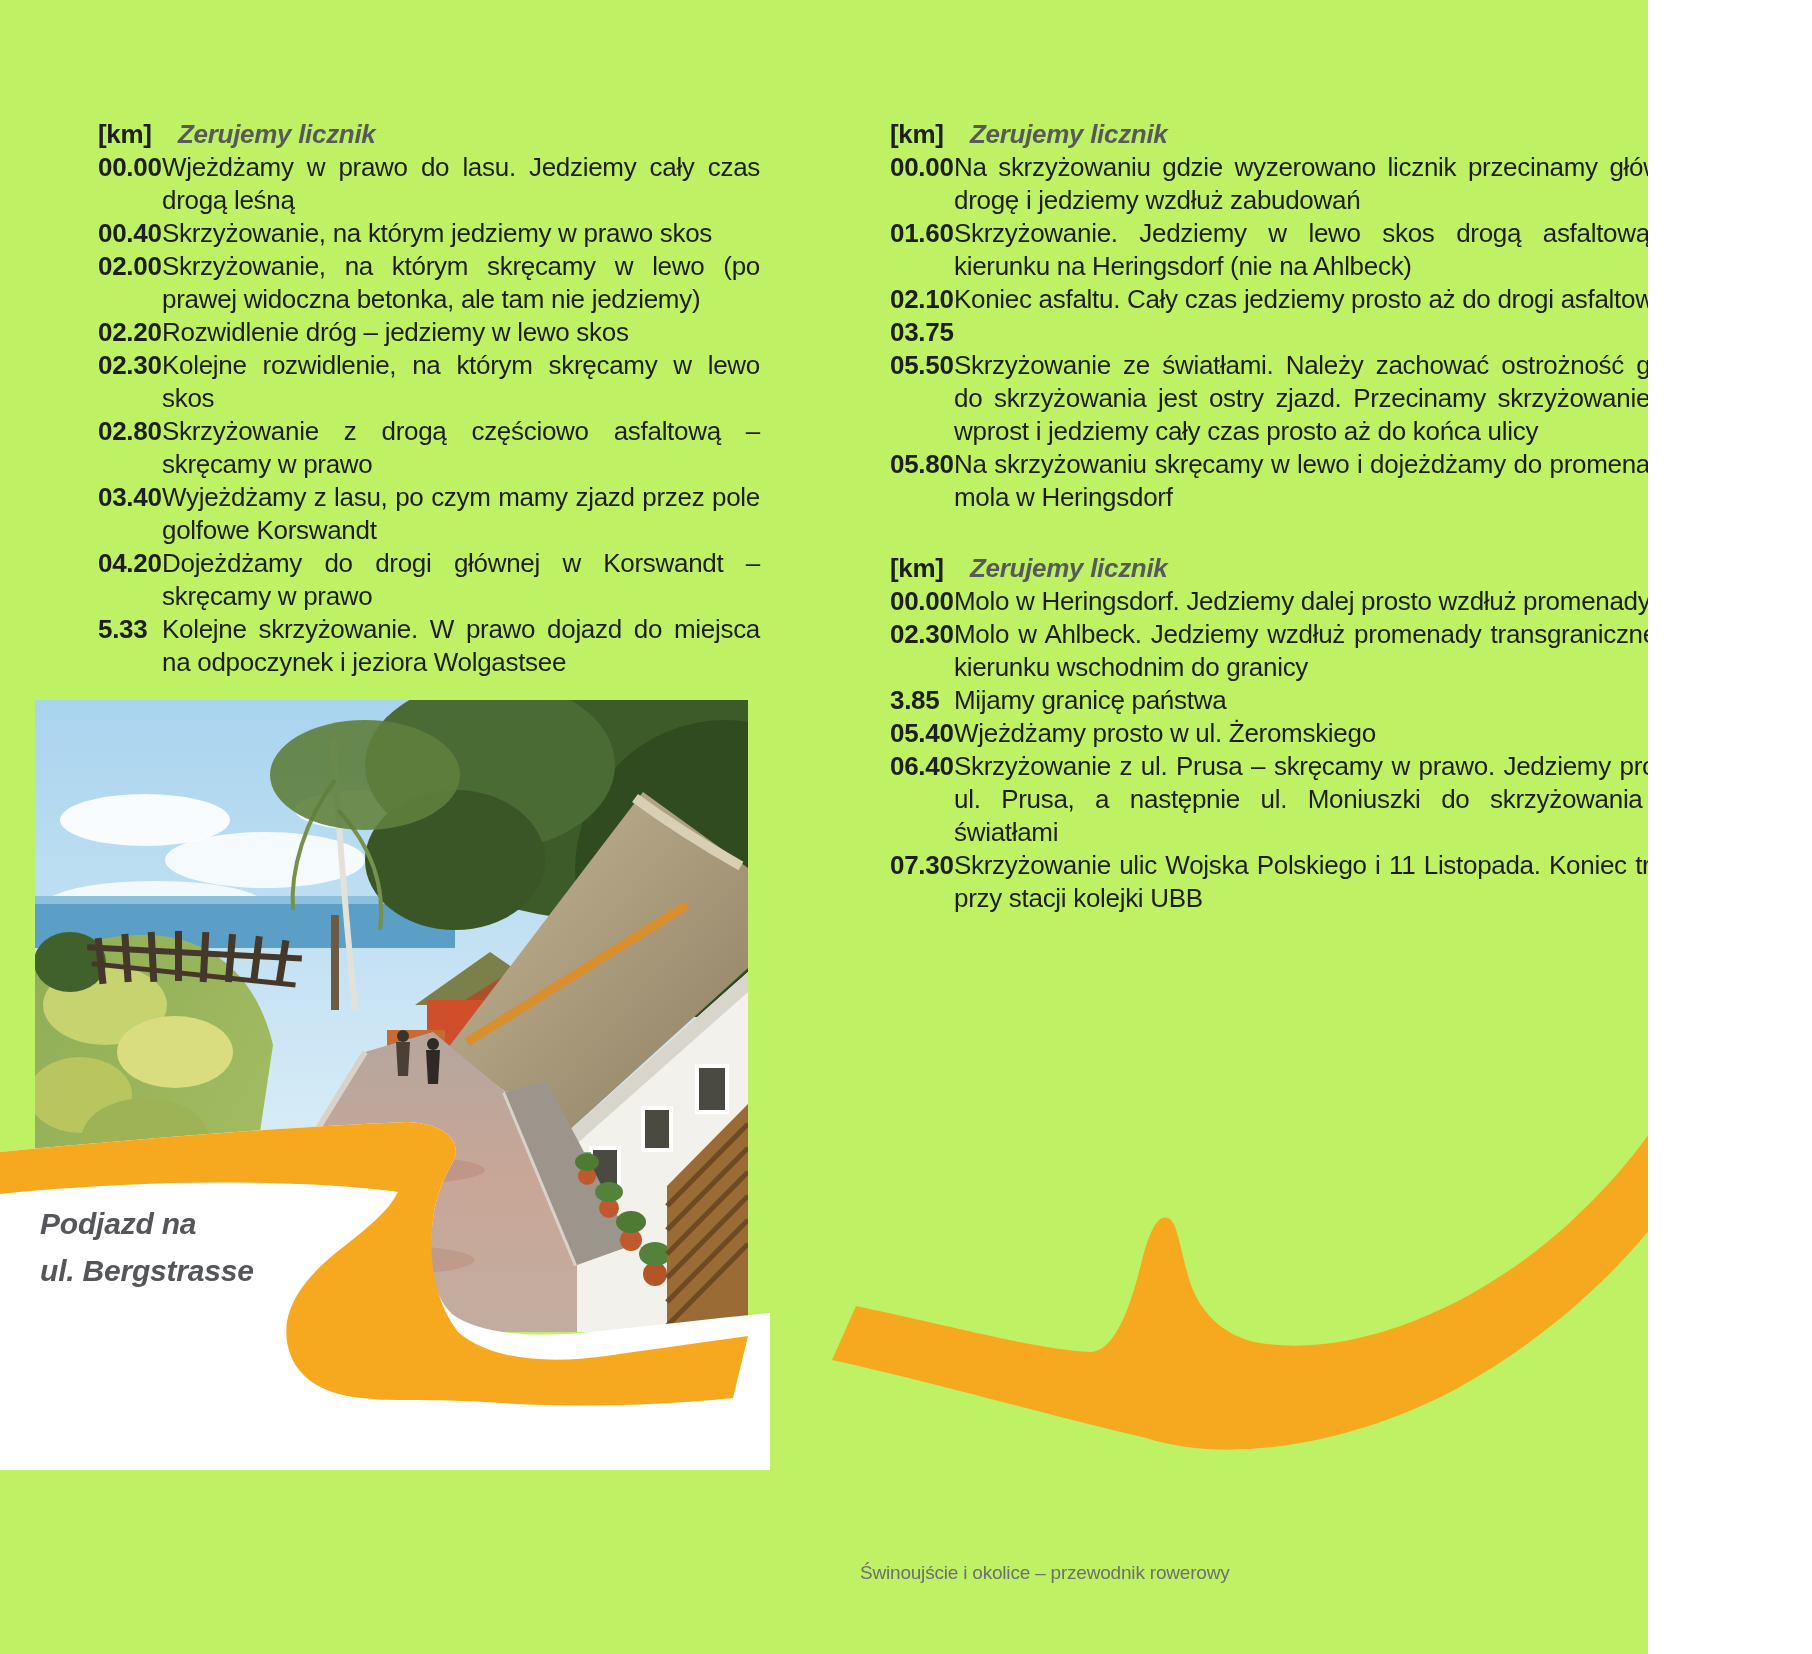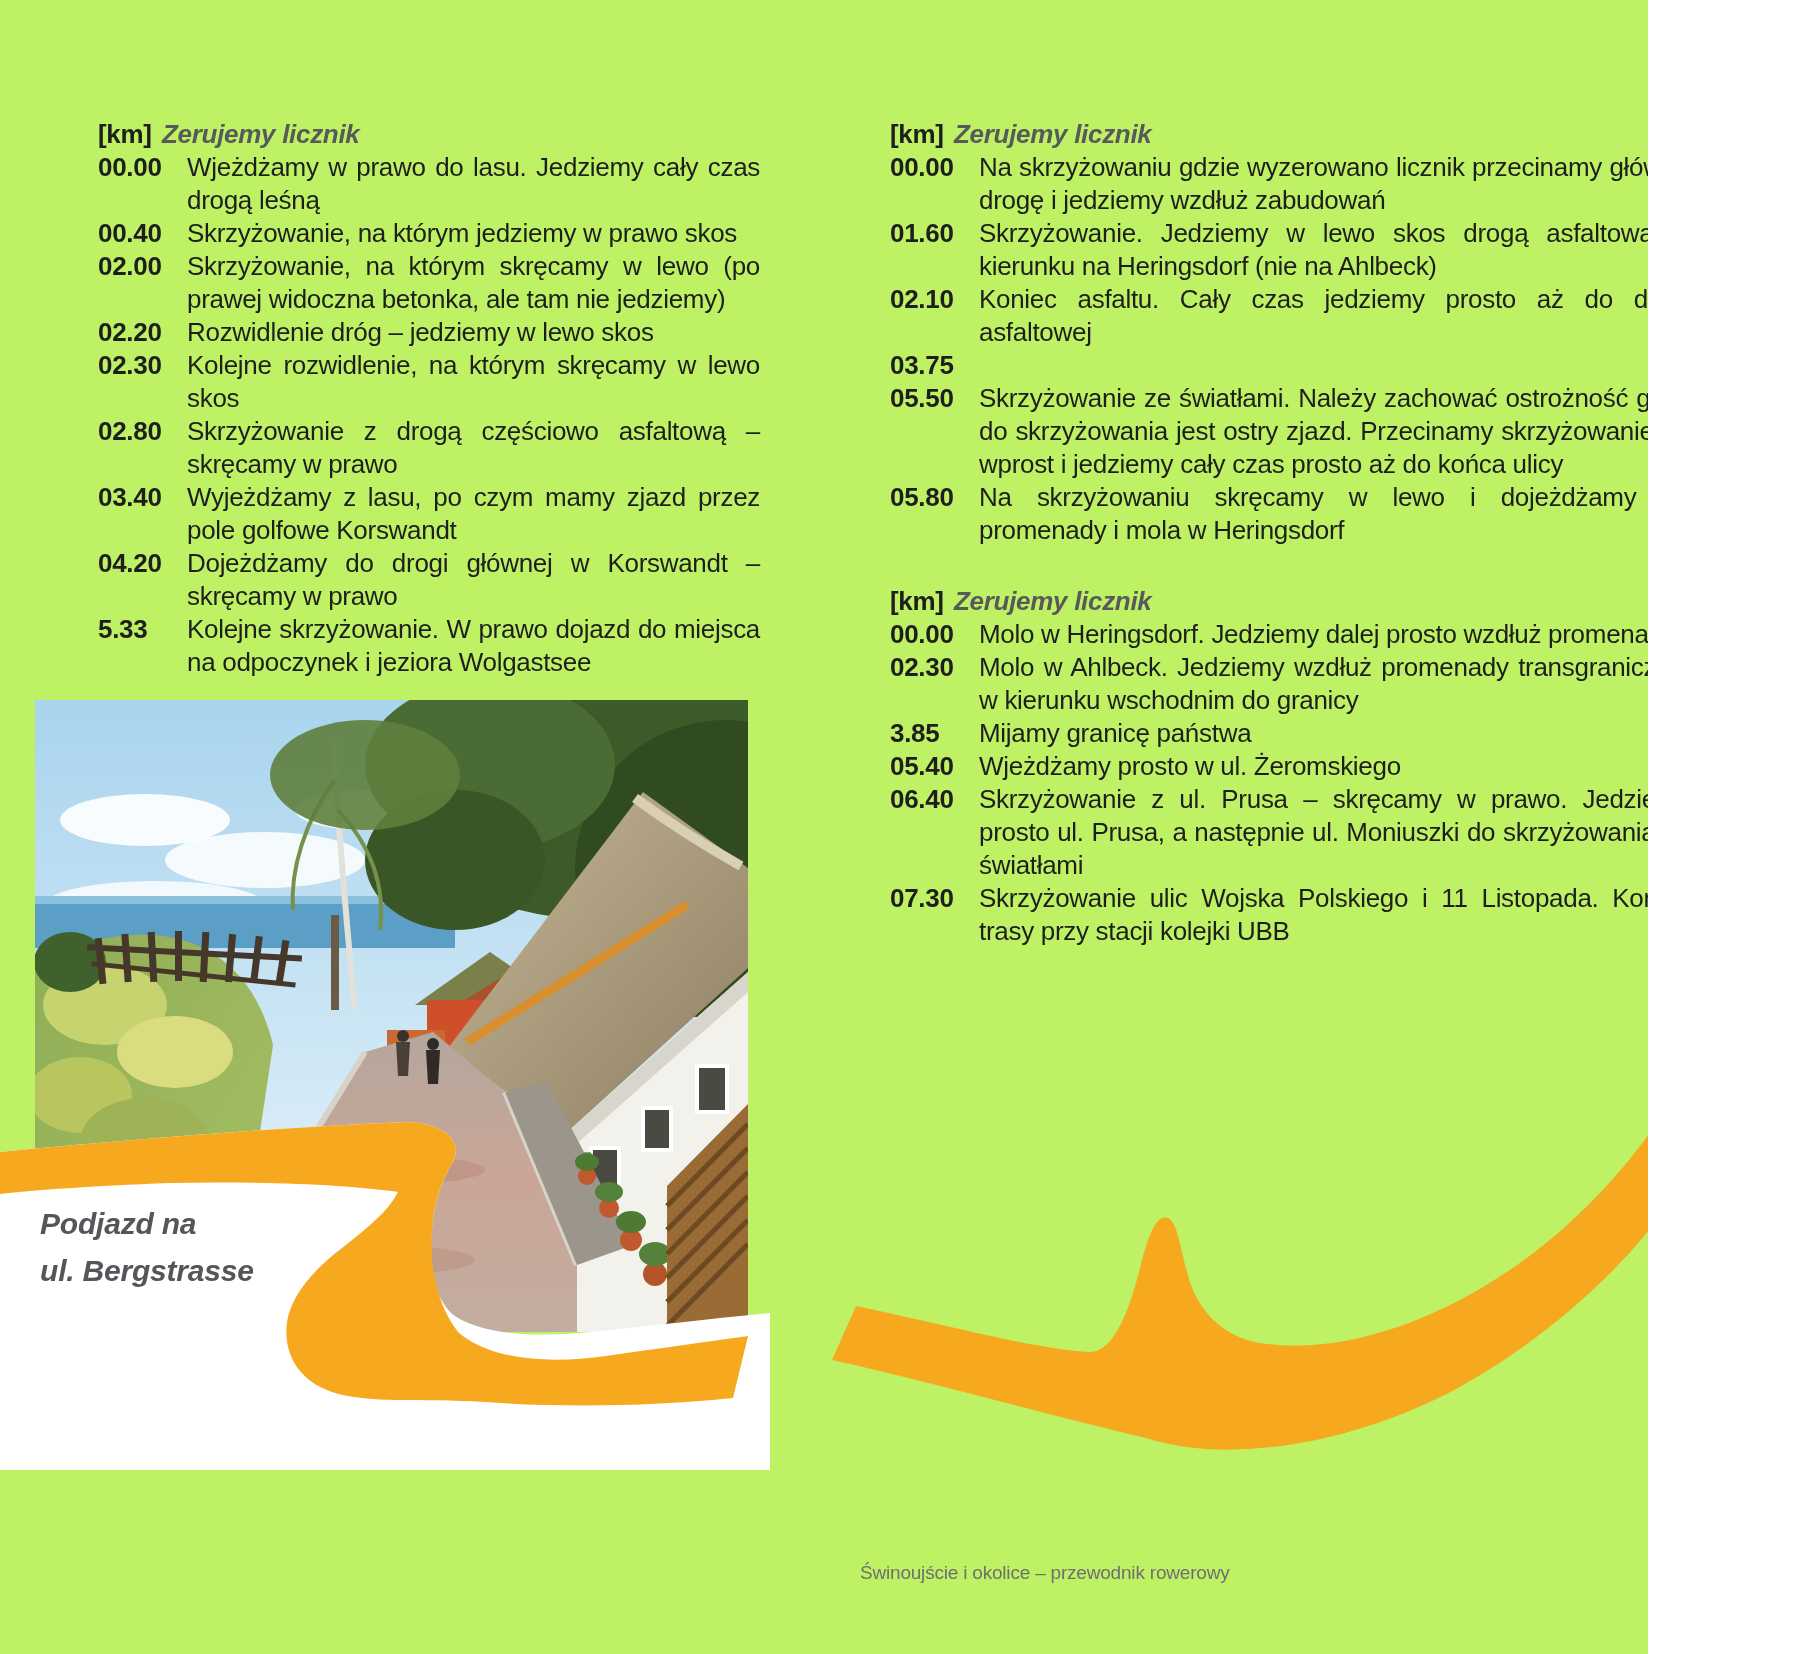--- a/index.html
+++ b/index.html
@@ -5,22 +5,22 @@
   html,body { margin:0; padding:0; background:#fff; }
   .page {
     position:relative; width:1648px; height:1654px; background:#bef264;
     overflow:hidden; font-family:"Liberation Sans", sans-serif; color:#1E1E1C;
   }
   .route { position:absolute; font-size:26px; line-height:33px; letter-spacing:-0.3px; }
   .col-left  { left:98px;  top:118px; width:662px; }
   .col-right { left:890px; top:118px; width:800px; }
   .row { display:flex; }
   .km { flex:0 0 64px; font-weight:700; }
-  .desc { flex:1; margin-left:25px; text-align:justify; }
-  .head .title { color:#58595B; font-weight:700; font-style:italic; margin-left:0; flex:1; }
+  .desc { flex:1; margin-left:0; text-align:justify; }
+  .head .title { color:#58595B; font-weight:700; font-style:italic; margin-left:16px; flex:1; }
   .section + .section { margin-top:38px; }
 
   .photo {
     position:absolute; left:35px; top:700px; width:713px; height:632px;
   }
   .overlay { position:absolute; left:0; top:0; width:1812px; height:1654px; pointer-events:none; }
 
   .caption {
     position:absolute; left:40px; top:1200px; width:340px;
     font-size:30px; line-height:47px; font-weight:700; font-style:italic;

